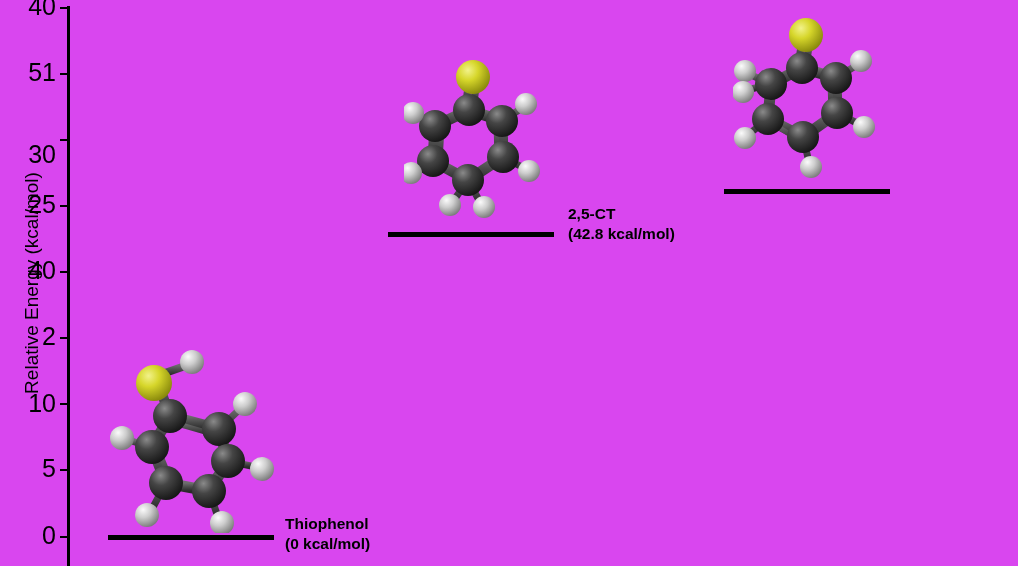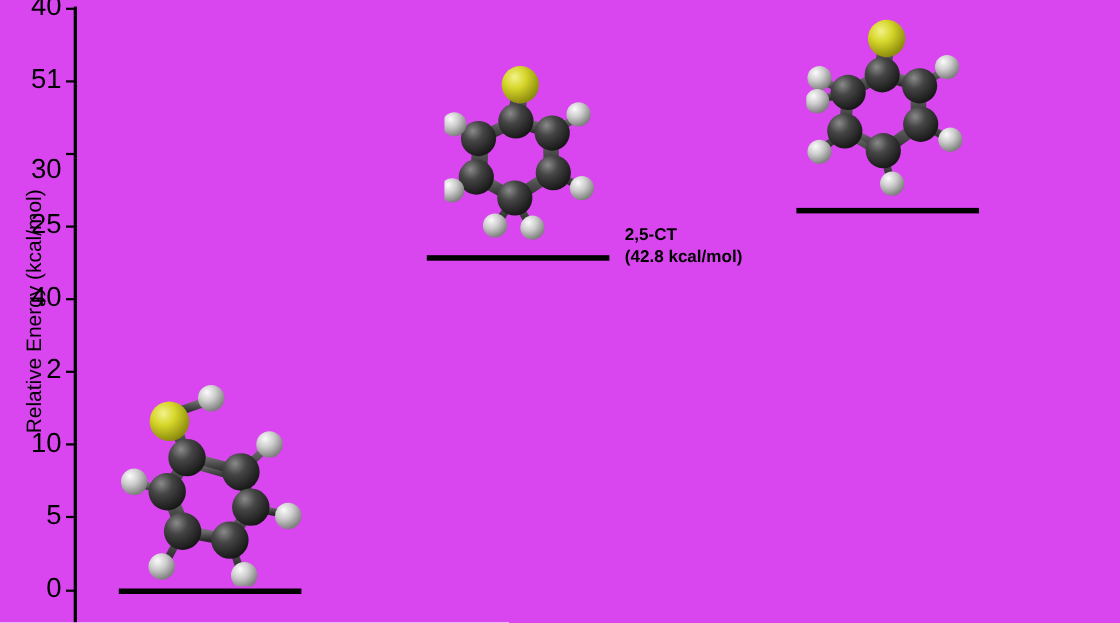--- a/index.html
+++ b/index.html
@@ -112,20 +112,24 @@
     <div class="tick" style="top:469px;"></div>
     <div class="tick-label-wrap" style="top:456px;">5</div>
 
     <div class="tick" style="top:536px;"></div>
     <div class="tick-label-wrap" style="top:523px;">0</div>
   </div>
 
   <div class="axis-title">Relative Energy (kcal/mol)</div>
 
   <div class="level-line" style="left:108px; top:535px; width:166px;"></div>
+  <div class="level-label bold" style="left:285px; top:514px;">
+    <span class="name">Thiophenol</span>
+    <span class="energy">(0 kcal/mol)</span>
+  </div>
 
   <div class="molecule" style="left:104px; top:343px;">
     <svg width="180" height="190" viewBox="0 0 180 190" xmlns="http://www.w3.org/2000/svg">
       <defs>
         <radialGradient id="gS" cx="35%" cy="30%" r="72%">
           <stop offset="0%" stop-color="#f2f28a"></stop>
           <stop offset="42%" stop-color="#d6d62a"></stop>
           <stop offset="100%" stop-color="#8a8a0c"></stop>
         </radialGradient>
         <radialGradient id="gC" cx="34%" cy="28%" r="74%">

